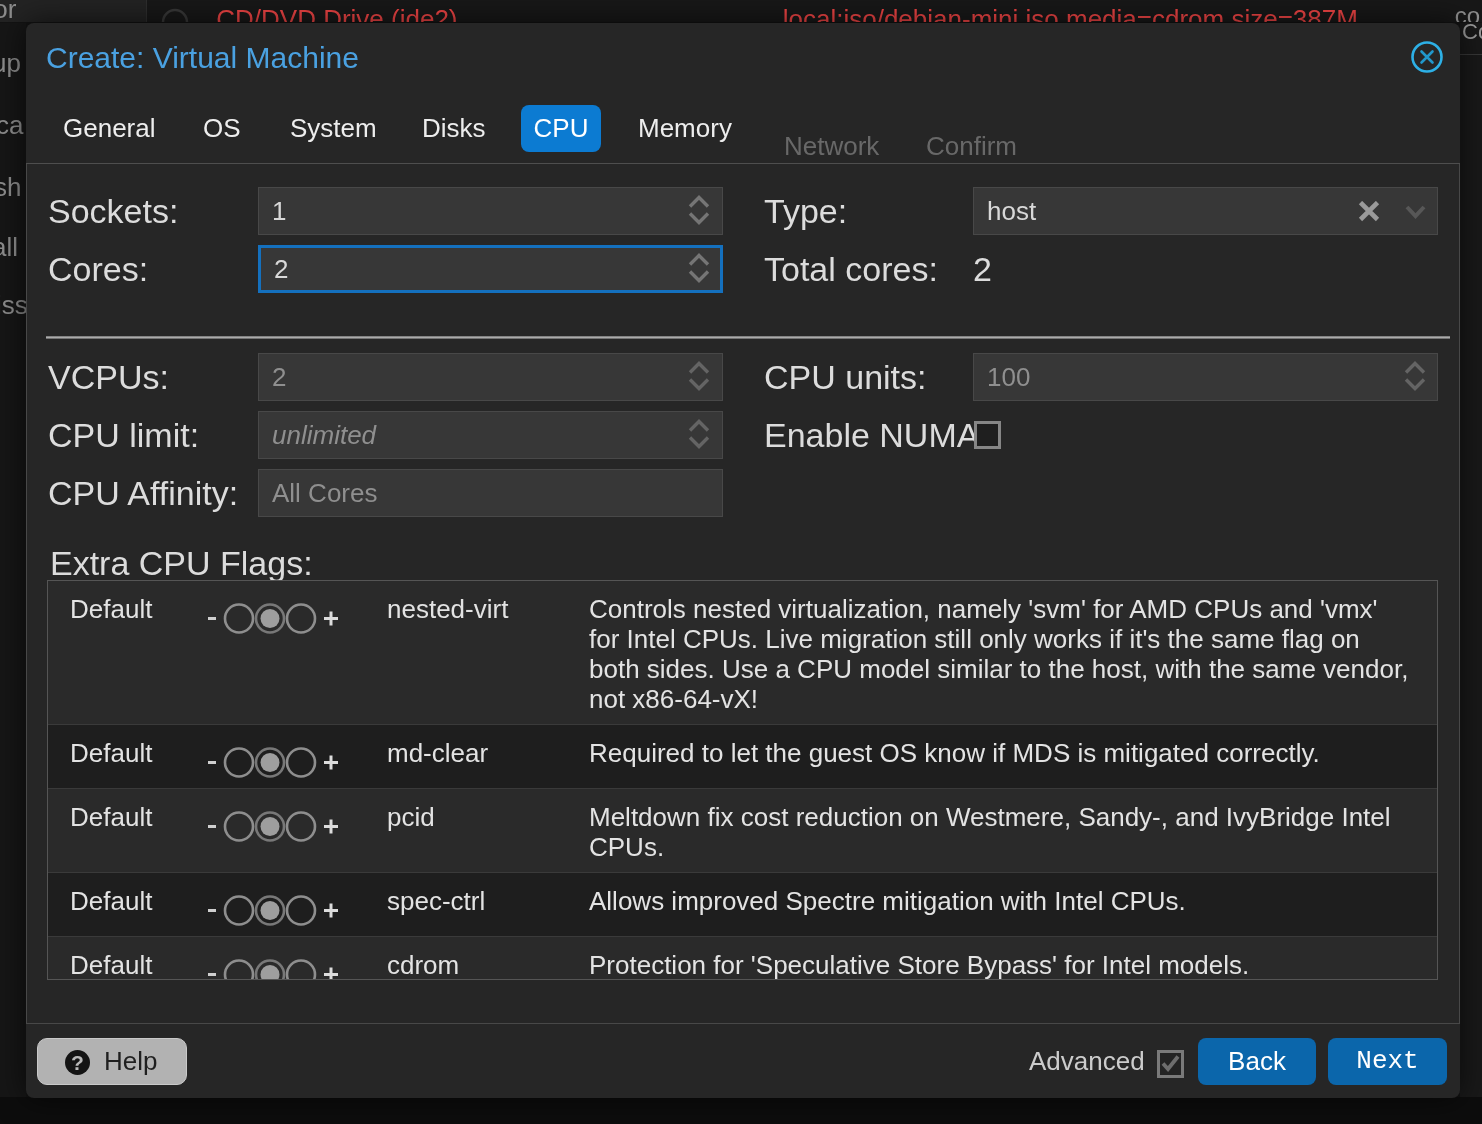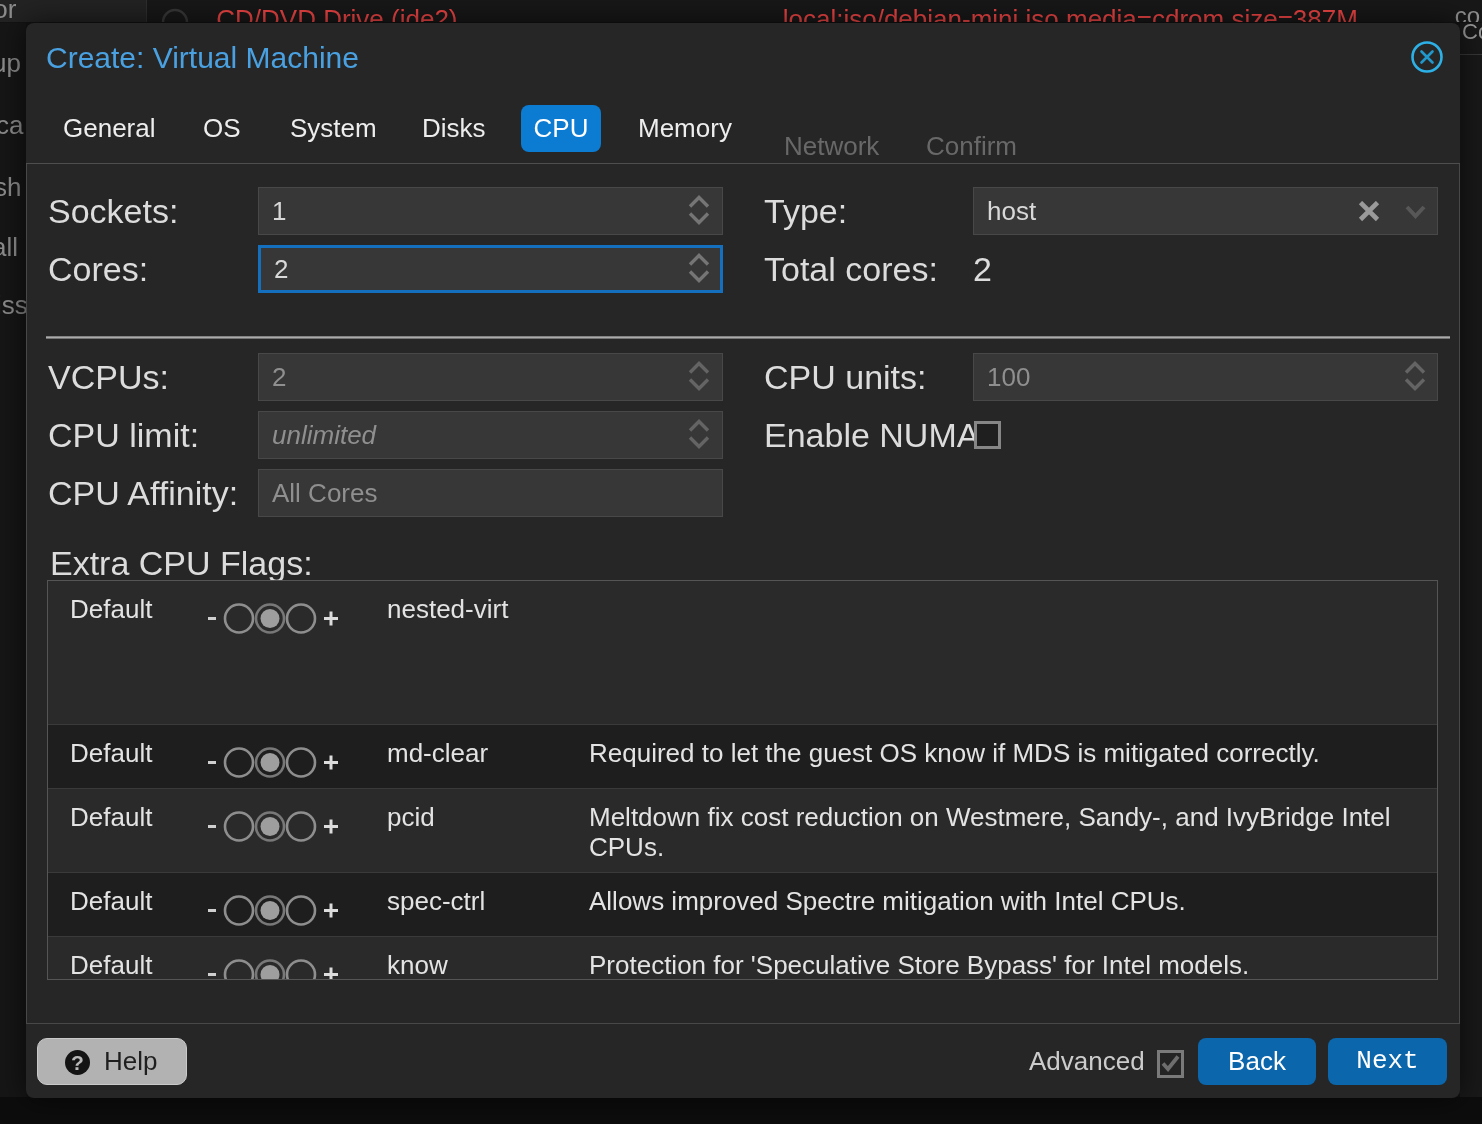--- a/index.html
+++ b/index.html
@@ -162,20 +162,21 @@
           <div class="gc1">Default</div>
           <svg class="gslider" width="190" height="36" viewBox="0 0 190 36">
               <path d="M8 17.5 L16 17.5" stroke="#cfcfcf" stroke-width="3"></path>
               <circle cx="39" cy="17.5" r="14" fill="none" stroke="#8e8e8e" stroke-width="2.6"></circle>
               <circle cx="70" cy="17.5" r="14" fill="none" stroke="#787878" stroke-width="2.6"></circle>
               <circle cx="70" cy="17.5" r="9.5" fill="#9e9e9e"></circle>
               <circle cx="101" cy="17.5" r="14" fill="none" stroke="#8e8e8e" stroke-width="2.6"></circle>
               <path d="M124 17.5 L138 17.5 M131 10.5 L131 24.5" stroke="#dcdcdc" stroke-width="3"></path>
             </svg>
           <div class="gc2">nested-virt</div>
+          <div class="gc3">Controls nested virtualization, namely 'svm' for AMD CPUs and 'vmx'<br>for Intel CPUs. Live migration still only works if it's the same flag on<br>both sides. Use a CPU model similar to the host, with the same vendor,<br>not x86-64-vX!</div>
         </div>
         <div class="grow even" style="height:64px;">
           <div class="gc1">Default</div>
           <svg class="gslider" width="190" height="36" viewBox="0 0 190 36">
               <path d="M8 17.5 L16 17.5" stroke="#cfcfcf" stroke-width="3"></path>
               <circle cx="39" cy="17.5" r="14" fill="none" stroke="#8e8e8e" stroke-width="2.6"></circle>
               <circle cx="70" cy="17.5" r="14" fill="none" stroke="#787878" stroke-width="2.6"></circle>
               <circle cx="70" cy="17.5" r="9.5" fill="#9e9e9e"></circle>
               <circle cx="101" cy="17.5" r="14" fill="none" stroke="#8e8e8e" stroke-width="2.6"></circle>
               <path d="M124 17.5 L138 17.5 M131 10.5 L131 24.5" stroke="#dcdcdc" stroke-width="3"></path>
@@ -212,21 +213,21 @@
         <div class="grow odd" style="height:64px;">
           <div class="gc1">Default</div>
           <svg class="gslider" width="190" height="36" viewBox="0 0 190 36">
               <path d="M8 17.5 L16 17.5" stroke="#cfcfcf" stroke-width="3"></path>
               <circle cx="39" cy="17.5" r="14" fill="none" stroke="#8e8e8e" stroke-width="2.6"></circle>
               <circle cx="70" cy="17.5" r="14" fill="none" stroke="#787878" stroke-width="2.6"></circle>
               <circle cx="70" cy="17.5" r="9.5" fill="#9e9e9e"></circle>
               <circle cx="101" cy="17.5" r="14" fill="none" stroke="#8e8e8e" stroke-width="2.6"></circle>
               <path d="M124 17.5 L138 17.5 M131 10.5 L131 24.5" stroke="#dcdcdc" stroke-width="3"></path>
             </svg>
-          <div class="gc2">know</div>
+          <div class="gc2">cdrom</div>
           <div class="gc3">Protection for 'Speculative Store Bypass' for Intel models.</div>
         </div>
       </div>
     </div>
 
     <div id="helpbtn">
       <svg class="abs" style="left:27px; top:11px;" width="25" height="25" viewBox="0 0 25 25">
           <circle cx="12.5" cy="12.5" r="12.5" fill="#141414"></circle>
           <text x="12.5" y="20" font-size="21" font-weight="bold" fill="#b9b9b9" text-anchor="middle" font-family="Liberation Sans">?</text>
         </svg>

